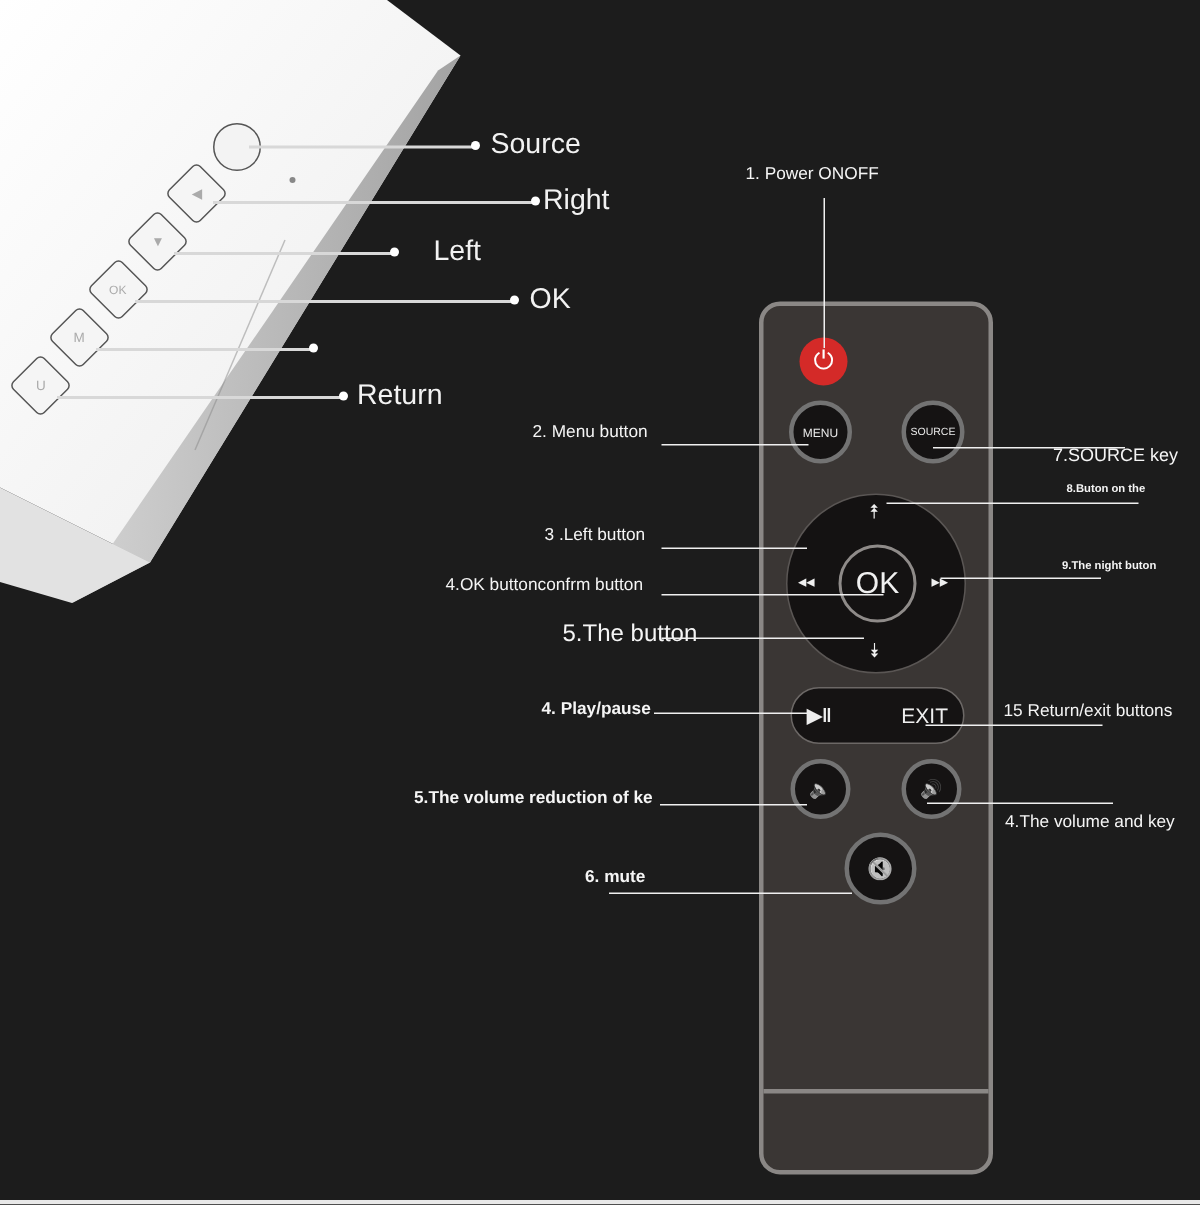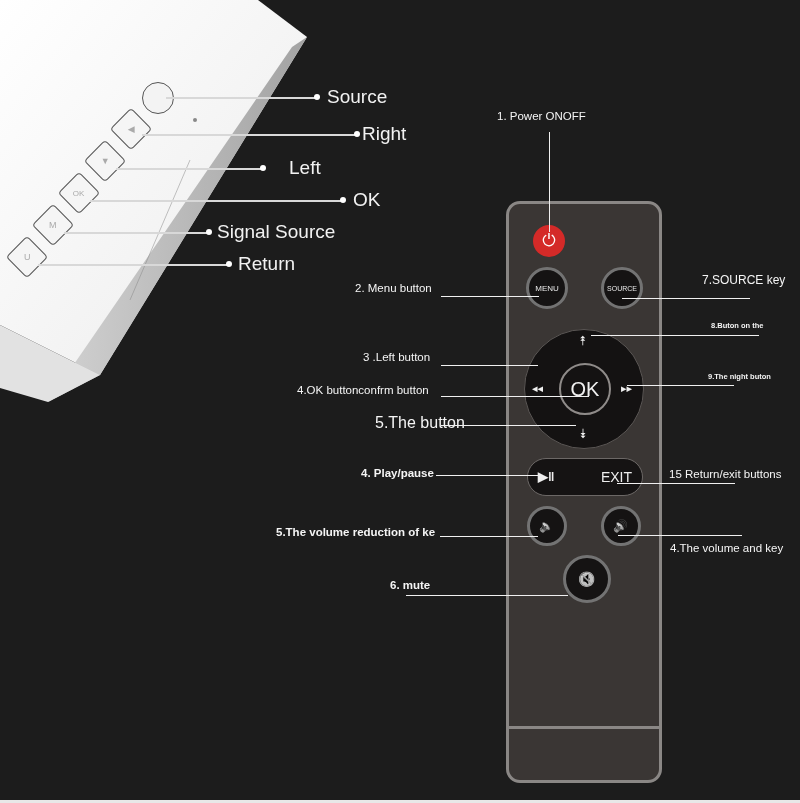--- a/index.html
+++ b/index.html
@@ -93,21 +93,20 @@
   <div class="callout-line" style="left:116px;top:168px;width:146px;"></div>
   <div class="callout-dot" style="left:260px;top:165px;"></div>
   <div class="proj-label" style="left:272px;top:157px;margin-left:17px;">Left</div>
 
   <div class="callout-line" style="left:90px;top:200px;width:254px;"></div>
   <div class="callout-dot" style="left:340px;top:197px;"></div>
   <div class="proj-label" style="left:353px;top:189px;">OK</div>
 
   <div class="callout-line" style="left:64px;top:232px;width:146px;"></div>
   <div class="callout-dot" style="left:206px;top:229px;"></div>
-  <div class="proj-label" style="left:217px;top:221px;">Signal Source</div>
 
   <div class="callout-line" style="left:38px;top:264px;width:190px;"></div>
   <div class="callout-dot" style="left:226px;top:261px;"></div>
   <div class="proj-label" style="left:238px;top:253px;">Return</div>
 </div>
 
 <div class="remote">
   <div class="rbtn power-btn" style="left:24px;top:21px;width:32px;height:32px;">
     <span style="font-size:17px;color:#fff;">⏻</span>
   </div>
@@ -163,21 +162,21 @@
 
 <div class="r-label bold" style="left:361px;top:467px;">4. Play/pause</div>
 <div class="r-line" style="left:436px;top:475px;width:102px;"></div>
 
 <div class="r-label bold" style="left:276px;top:526px;">5.The volume reduction of ke</div>
 <div class="r-line" style="left:440px;top:536px;width:98px;"></div>
 
 <div class="r-label bold" style="left:390px;top:579px;">6. mute</div>
 <div class="r-line" style="left:406px;top:595px;width:162px;"></div>
 
-<div class="r-label" style="left:702px;top:273px;font-size:12px;">7.SOURCE key</div>
+<div class="r-label" style="left:702px;top:296px;font-size:12px;">7.SOURCE key</div>
 <div class="r-line" style="left:622px;top:298px;width:128px;"></div>
 
 <div class="r-label small" style="left:711px;top:321px;">8.Buton on the</div>
 <div class="r-line" style="left:591px;top:335px;width:168px;"></div>
 
 <div class="r-label small" style="left:708px;top:372px;">9.The night buton</div>
 <div class="r-line" style="left:627px;top:385px;width:107px;"></div>
 
 <div class="r-label" style="left:669px;top:468px;">15 Return/exit buttons</div>
 <div class="r-line" style="left:617px;top:483px;width:118px;"></div>

